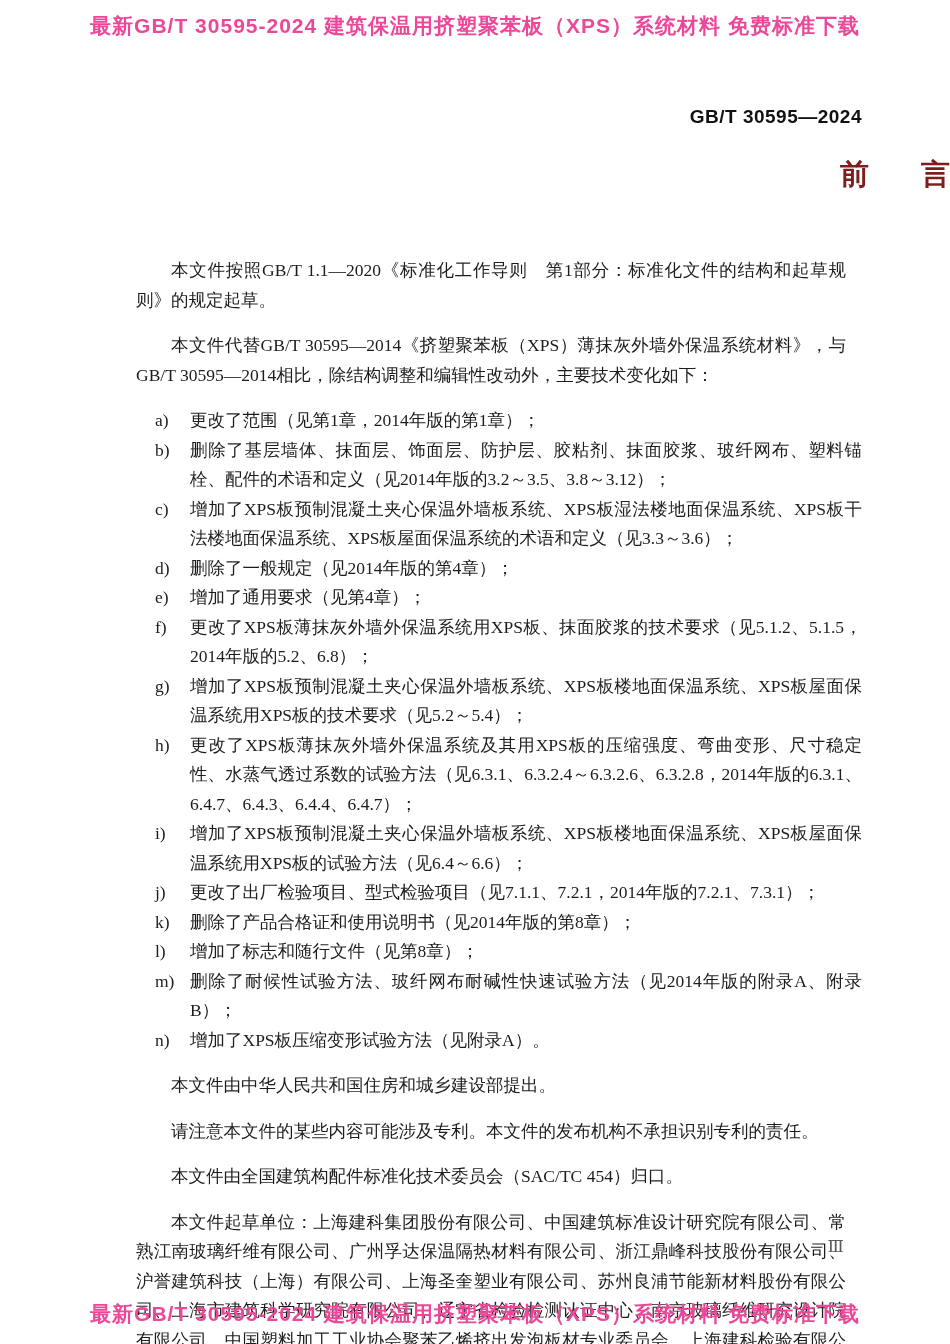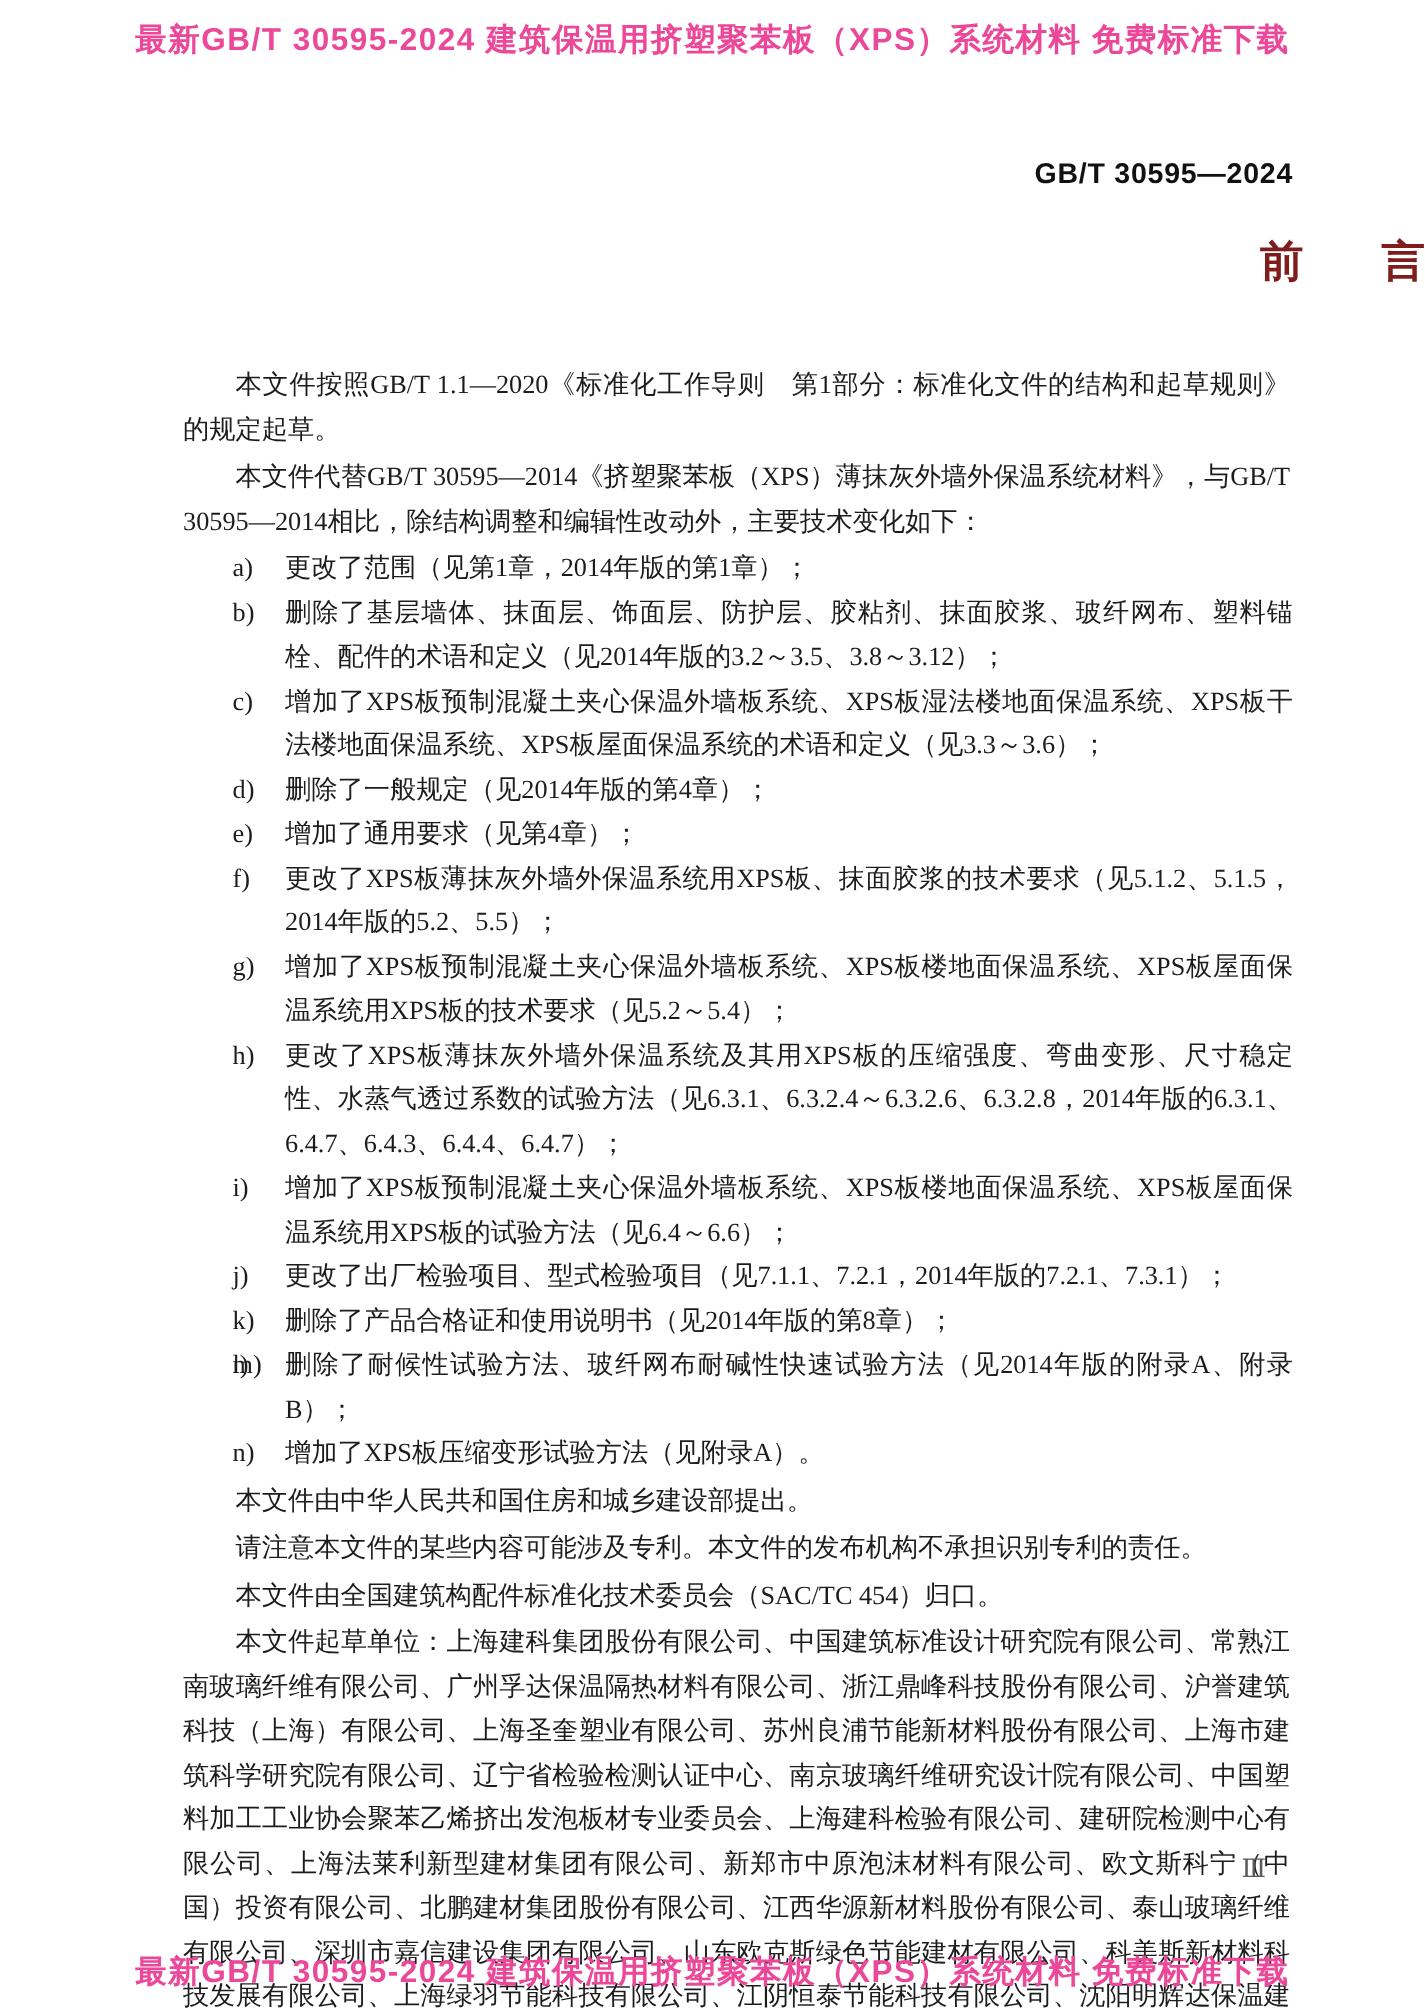--- a/index.html
+++ b/index.html
@@ -55,21 +55,21 @@
   .body-text {
     position: absolute;
     top: 240px;
     left: 120px;
     width: 742px;
     font-size: 17.5px;
     line-height: 29.5px;
     text-align: justify;
     color: #1c1c1c;
   }
-  .body-text p { margin: 2px; text-indent: 35px; }
+  .body-text p { margin: 16px; text-indent: 35px; }
   ol.changes { list-style: none; margin: 0; padding: 0; }
   ol.changes li { position: relative; padding-left: 70px; }
   ol.changes li .letter { position: absolute; left: 35px; top: 0; }
   .page-number {
     position: absolute;
     top: 1236px;
     right: 106px;
     font-size: 17px;
     color: #5a5a5a;
     font-family: "Liberation Serif", "DejaVu Serif", serif;
@@ -91,27 +91,27 @@
     <p>本文件按照GB/T 1.1—2020《标准化工作导则　第1部分：标准化文件的结构和起草规则》的规定起草。</p>
 
     <p>本文件代替GB/T 30595—2014《挤塑聚苯板（XPS）薄抹灰外墙外保温系统材料》，与GB/T 30595—2014相比，除结构调整和编辑性改动外，主要技术变化如下：</p>
 
     <ol class="changes">
       <li><span class="letter">a)</span><span>更改了范围（见第1章，2014年版的第1章）；</span></li>
       <li><span class="letter">b)</span><span>删除了基层墙体、抹面层、饰面层、防护层、胶粘剂、抹面胶浆、玻纤网布、塑料锚栓、配件的术语和定义（见2014年版的3.2～3.5、3.8～3.12）；</span></li>
       <li><span class="letter">c)</span><span>增加了XPS板预制混凝土夹心保温外墙板系统、XPS板湿法楼地面保温系统、XPS板干法楼地面保温系统、XPS板屋面保温系统的术语和定义（见3.3～3.6）；</span></li>
       <li><span class="letter">d)</span><span>删除了一般规定（见2014年版的第4章）；</span></li>
       <li><span class="letter">e)</span><span>增加了通用要求（见第4章）；</span></li>
-      <li><span class="letter">f)</span><span>更改了XPS板薄抹灰外墙外保温系统用XPS板、抹面胶浆的技术要求（见5.1.2、5.1.5，2014年版的5.2、5.5）；</span></li>
+      <li><span class="letter">f)</span><span>更改了XPS板薄抹灰外墙外保温系统用XPS板、抹面胶浆的技术要求（见5.1.2、5.1.5，2014年版的5.2、6.8）；</span></li>
       <li><span class="letter">g)</span><span>增加了XPS板预制混凝土夹心保温外墙板系统、XPS板楼地面保温系统、XPS板屋面保温系统用XPS板的技术要求（见5.2～5.4）；</span></li>
       <li><span class="letter">h)</span><span>更改了XPS板薄抹灰外墙外保温系统及其用XPS板的压缩强度、弯曲变形、尺寸稳定性、水蒸气透过系数的试验方法（见6.3.1、6.3.2.4～6.3.2.6、6.3.2.8，2014年版的6.3.1、6.4.7、6.4.3、6.4.4、6.4.7）；</span></li>
       <li><span class="letter">i)</span><span>增加了XPS板预制混凝土夹心保温外墙板系统、XPS板楼地面保温系统、XPS板屋面保温系统用XPS板的试验方法（见6.4～6.6）；</span></li>
       <li><span class="letter">j)</span><span>更改了出厂检验项目、型式检验项目（见7.1.1、7.2.1，2014年版的7.2.1、7.3.1）；</span></li>
       <li><span class="letter">k)</span><span>删除了产品合格证和使用说明书（见2014年版的第8章）；</span></li>
-      <li><span class="letter">l)</span></li>
+      <li><span class="letter">l)</span><span>增加了标志和随行文件（见第8章）；</span></li>
       <li><span class="letter">m)</span><span>删除了耐候性试验方法、玻纤网布耐碱性快速试验方法（见2014年版的附录A、附录B）；</span></li>
       <li><span class="letter">n)</span><span>增加了XPS板压缩变形试验方法（见附录A）。</span></li>
     </ol>
 
     <p>本文件由中华人民共和国住房和城乡建设部提出。</p>
 
     <p>请注意本文件的某些内容可能涉及专利。本文件的发布机构不承担识别专利的责任。</p>
 
     <p>本文件由全国建筑构配件标准化技术委员会（SAC/TC 454）归口。</p>
 

